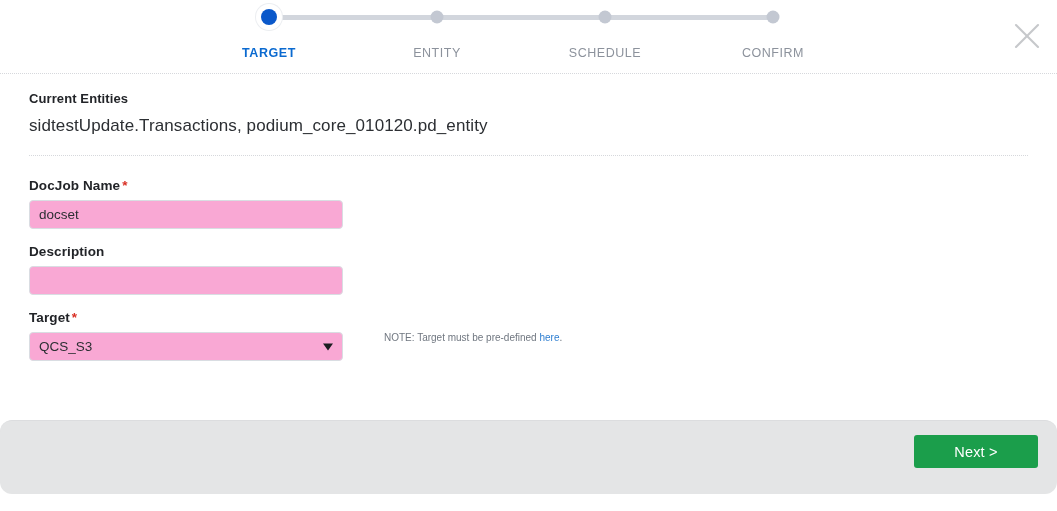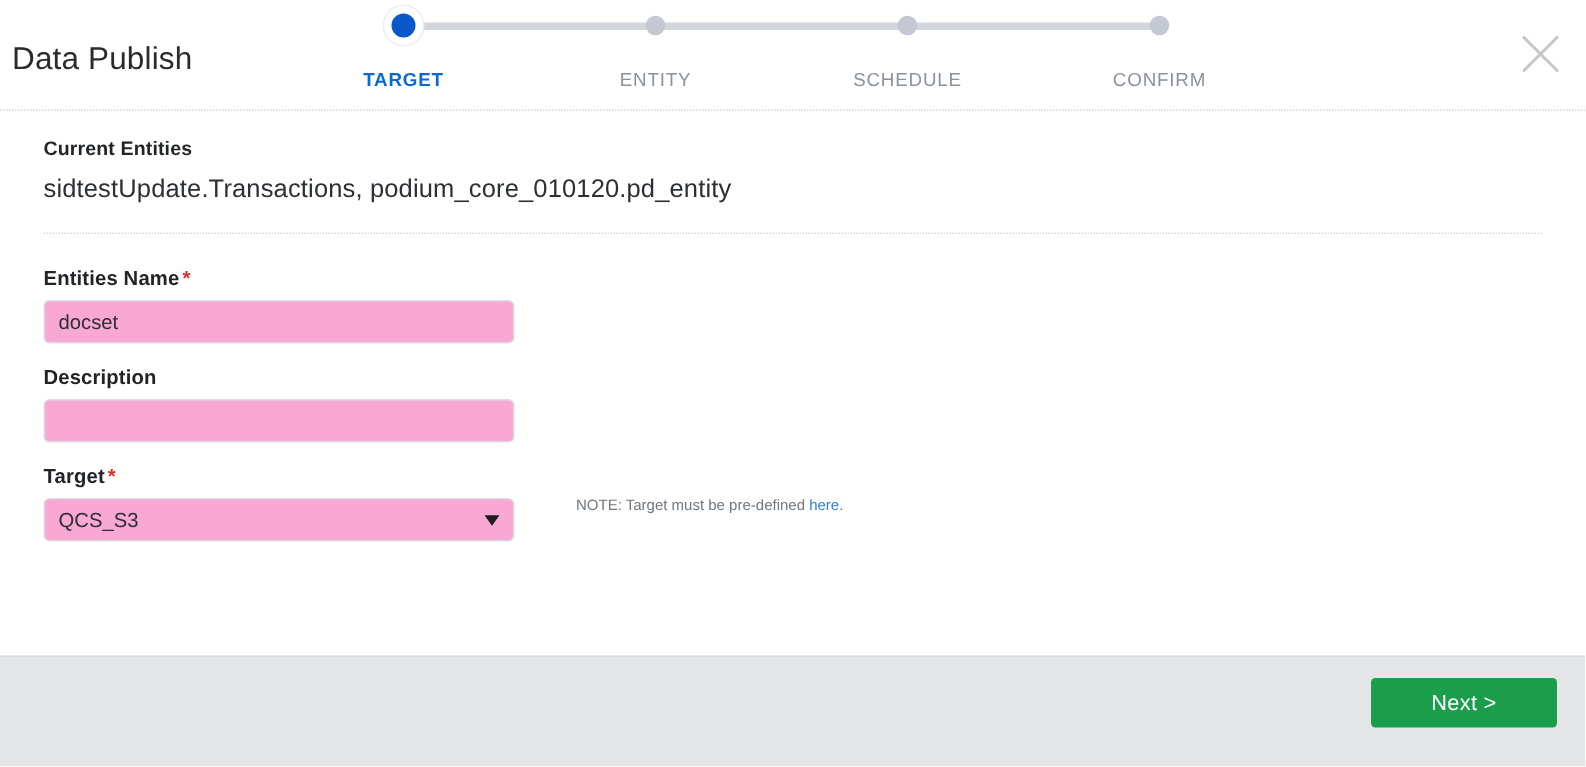--- a/index.html
+++ b/index.html
@@ -179,25 +179,26 @@
     white-space: nowrap;
   }
   .note a {
     color: #2f7fd1;
     text-decoration: none;
   }
 
   
   .footer {
     position: absolute;
-    left: 0; bottom: 0;
+    left: 0; bottom: 17px;
     width: 100%;
     height: 74px;
     background: #e4e5e6;
     border-top: 1px solid #dcdddf;
+    border-radius: 12px;
   }
   .next-btn {
     position: absolute;
     right: 19px; top: 14px;
     width: 124px; height: 33px;
     background: #1b9e4b;
     color: #ffffff;
     border: none;
     border-radius: 3px;
     font-size: 14.5px;
@@ -206,21 +207,20 @@
     letter-spacing: 0.2px;
   }
 </style>
 </head>
 <body>
 
 <div class="wizard">
 
   <div class="header">
 
-    <div class="page-title">Data Publish</div>
 
     <div class="stepper">
       <div class="stepper-track"></div>
 
       <div class="step active" style="left:9px;">
         <div class="dot-wrap">
             <div class="dot"></div>
           </div>
         <div class="step-label">TARGET</div>
       </div>
@@ -264,21 +264,21 @@
       <div class="entities-value">sidtestUpdate.Transactions, podium_core_010120.pd_entity</div>
     </div>
   </div>
 
   <hr class="divider-dotted divider-inset">
 
   <div class="body-area">
     <div class="form-block">
 
       <div class="field">
-        <div class="field-label"><span>Entities Name</span><span class="req">*</span></div>
+        <div class="field-label"><span>DocJob Name</span><span class="req">*</span></div>
         <input class="text-input" type="text" value="docset" style="">
       </div>
 
 
       <div class="field">
         <div class="field-label">Description</div>
         <input class="text-input" type="text" value="" style="">
       </div>
 
       <div class="field">

